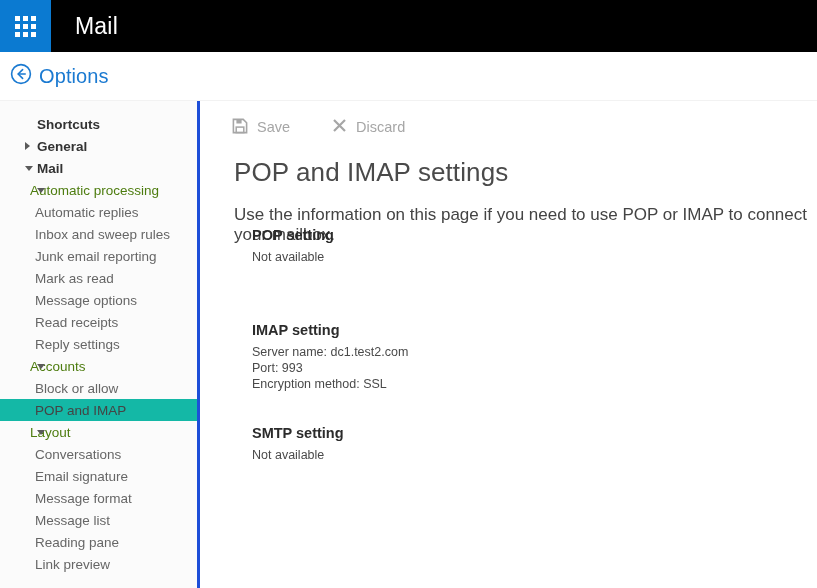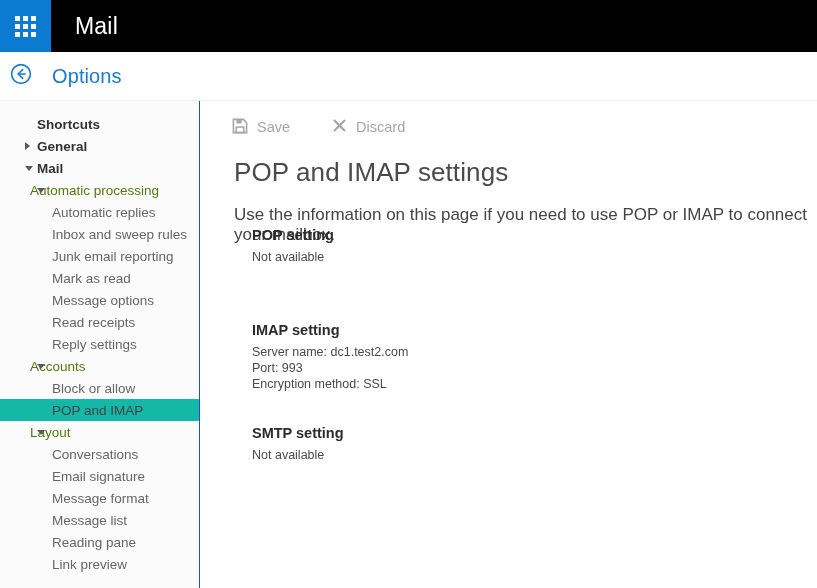--- a/index.html
+++ b/index.html
@@ -42,21 +42,21 @@
 
   
   #options-bar {
     position: absolute; left: 0; top: 52px;
     width: 817px; height: 48px;
     background: #ffffff;
     display: flex; align-items: center;
     padding-left: 10px;
   }
   #back-button {
-    display: flex; align-items: center; gap: 20px;
+    display: flex; align-items: center; gap: 7px;
     cursor: pointer;
     color: #0f6cbd;
   }
   #back-icon { display: block; }
   #options-label {
     color: #1b7ad1;
     font-size: 20px;
     font-weight: 400;
     letter-spacing: .1px;
   }
@@ -64,37 +64,37 @@
     position: absolute; left: 0; top: 100px;
     width: 817px; height: 1px;
     background: #f2f2f2;
   }
 
   
   #sidebar {
     position: absolute; left: 0; top: 101px;
     width: 200px; height: 487px;
     background: #fbfbfb;
-    border-right: 1px solid #1d4ed8;
+    border-right: 3px solid #1d4ed8;
     padding-top: 12px;
     overflow: hidden;
   }
   .nav-item {
     position: relative;
     height: 22px;
     display: flex; align-items: center;
     font-size: 13.5px;
     color: #666666;
     cursor: pointer;
     white-space: nowrap;
     padding-right: 6px;
   }
   .nav-item.lvl0 { padding-left: 37px; color: #333333; font-weight: 600; font-size: 13.5px; }
   .nav-item.lvl1 { padding-left: 30px; color: #4d7c0f; }
-  .nav-item.lvl2 { padding-left: 52px; color: #666666; }
+  .nav-item.lvl2 { padding-left: 35px; color: #666666; }
   .nav-item.selected { background: #14b8a6; color: #444444; }
   .tri {
     position: absolute;
     width: 0; height: 0;
     display: block;
   }
   .tri.collapsed {
     border-top: 4px solid transparent;
     border-bottom: 4px solid transparent;
     border-left: 5px solid #5a5a5a;

